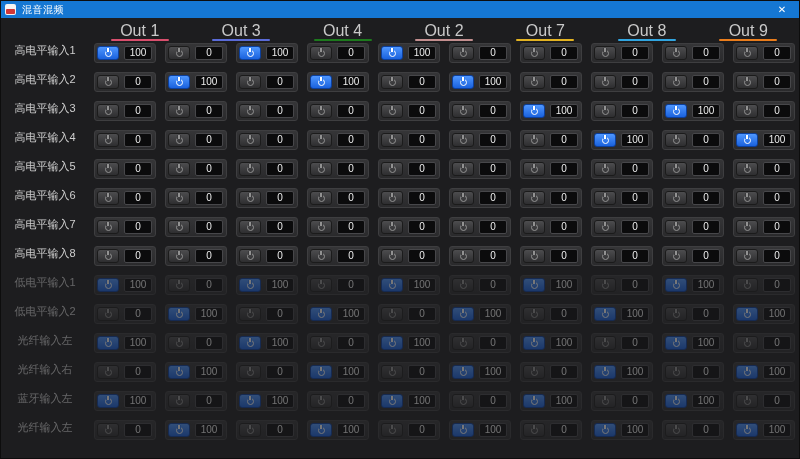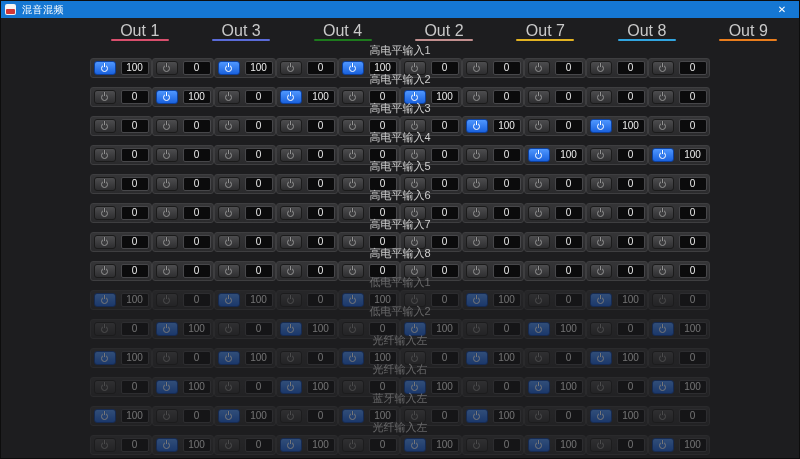--- a/index.html
+++ b/index.html
@@ -66,21 +66,21 @@
     display:flex; align-items:center; justify-content:center;
     color:#c9c9c9; font-size:16px;
   }
   .col-underline {
     position:absolute; bottom:2px; left:50%;
     transform:translateX(-50%);
     width:58px; height:2px;
     border-radius:1px;
   }
 
-  .matrix-row { display:flex; height:29px; align-items:center;flex-direction:column; }
+  .matrix-row { display:flex; height:29px; align-items:flex-start; }
   .matrix-row.disabled { opacity:0.40; }
   .row-label {
     width:88px;
     text-align:center;
     color:#cfcfcf; font-size:11px;
     white-space:nowrap;
   }
   .cells { flex:1; display:flex; }
   .cell { flex:1; display:flex; align-items:center; justify-content:center; }
 

